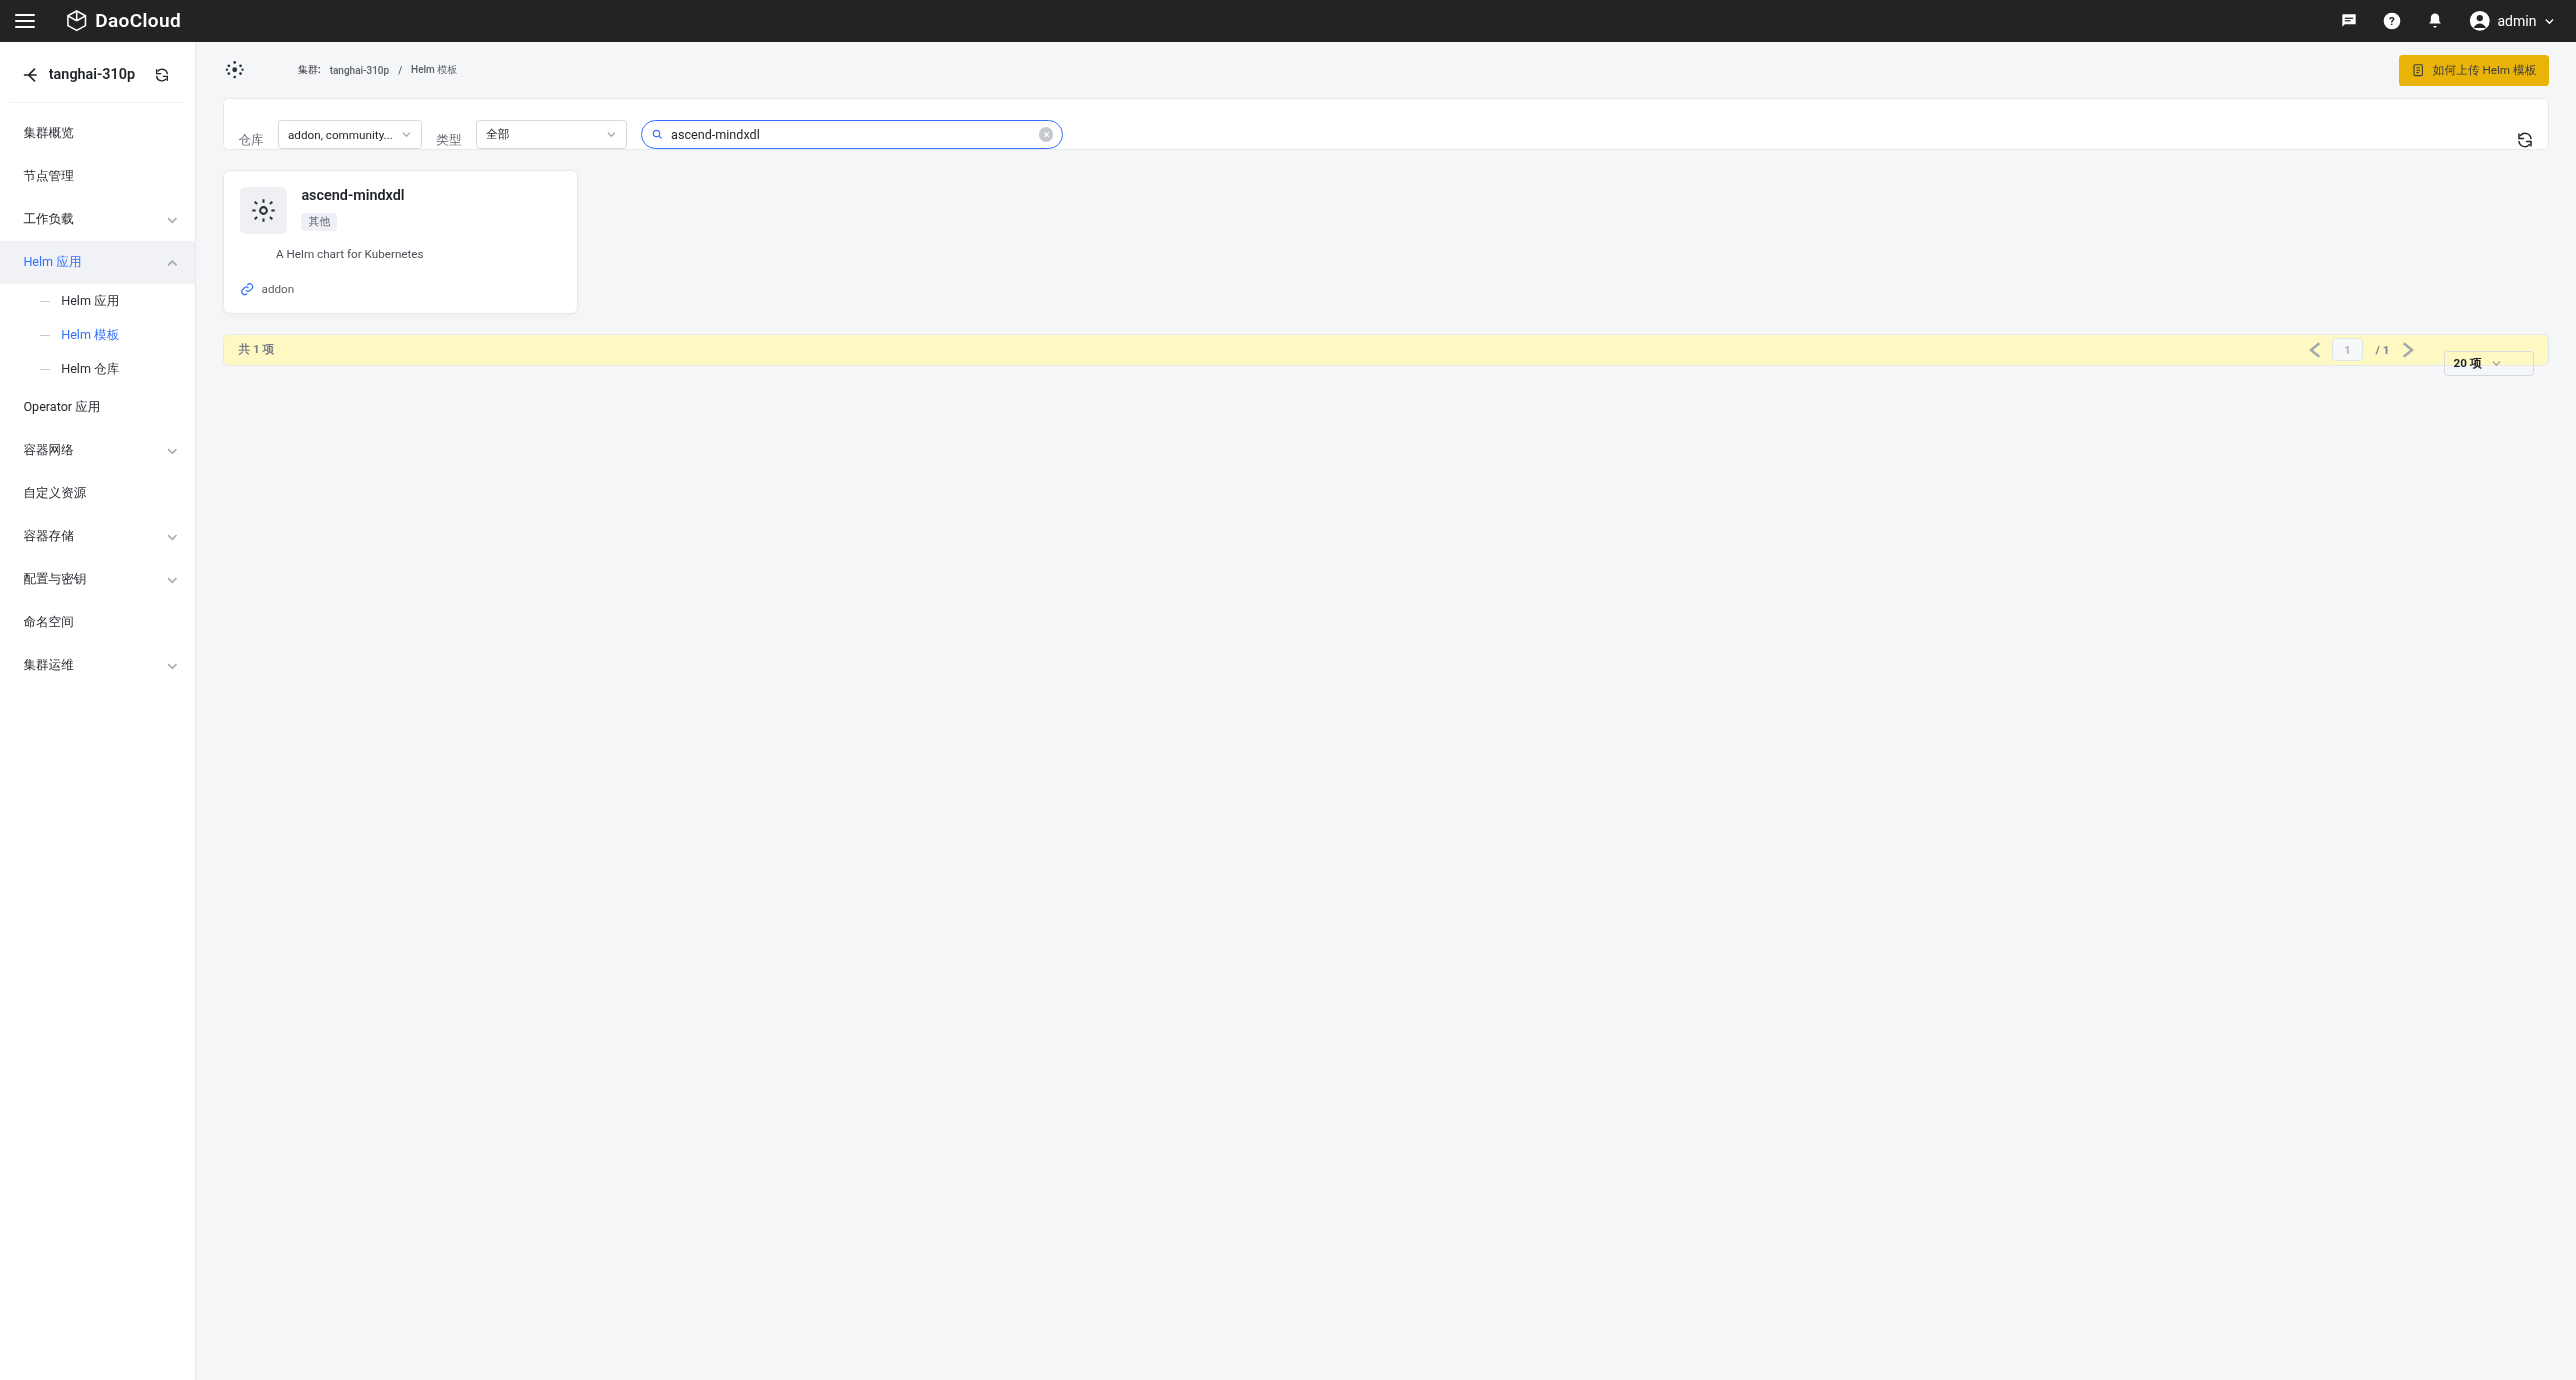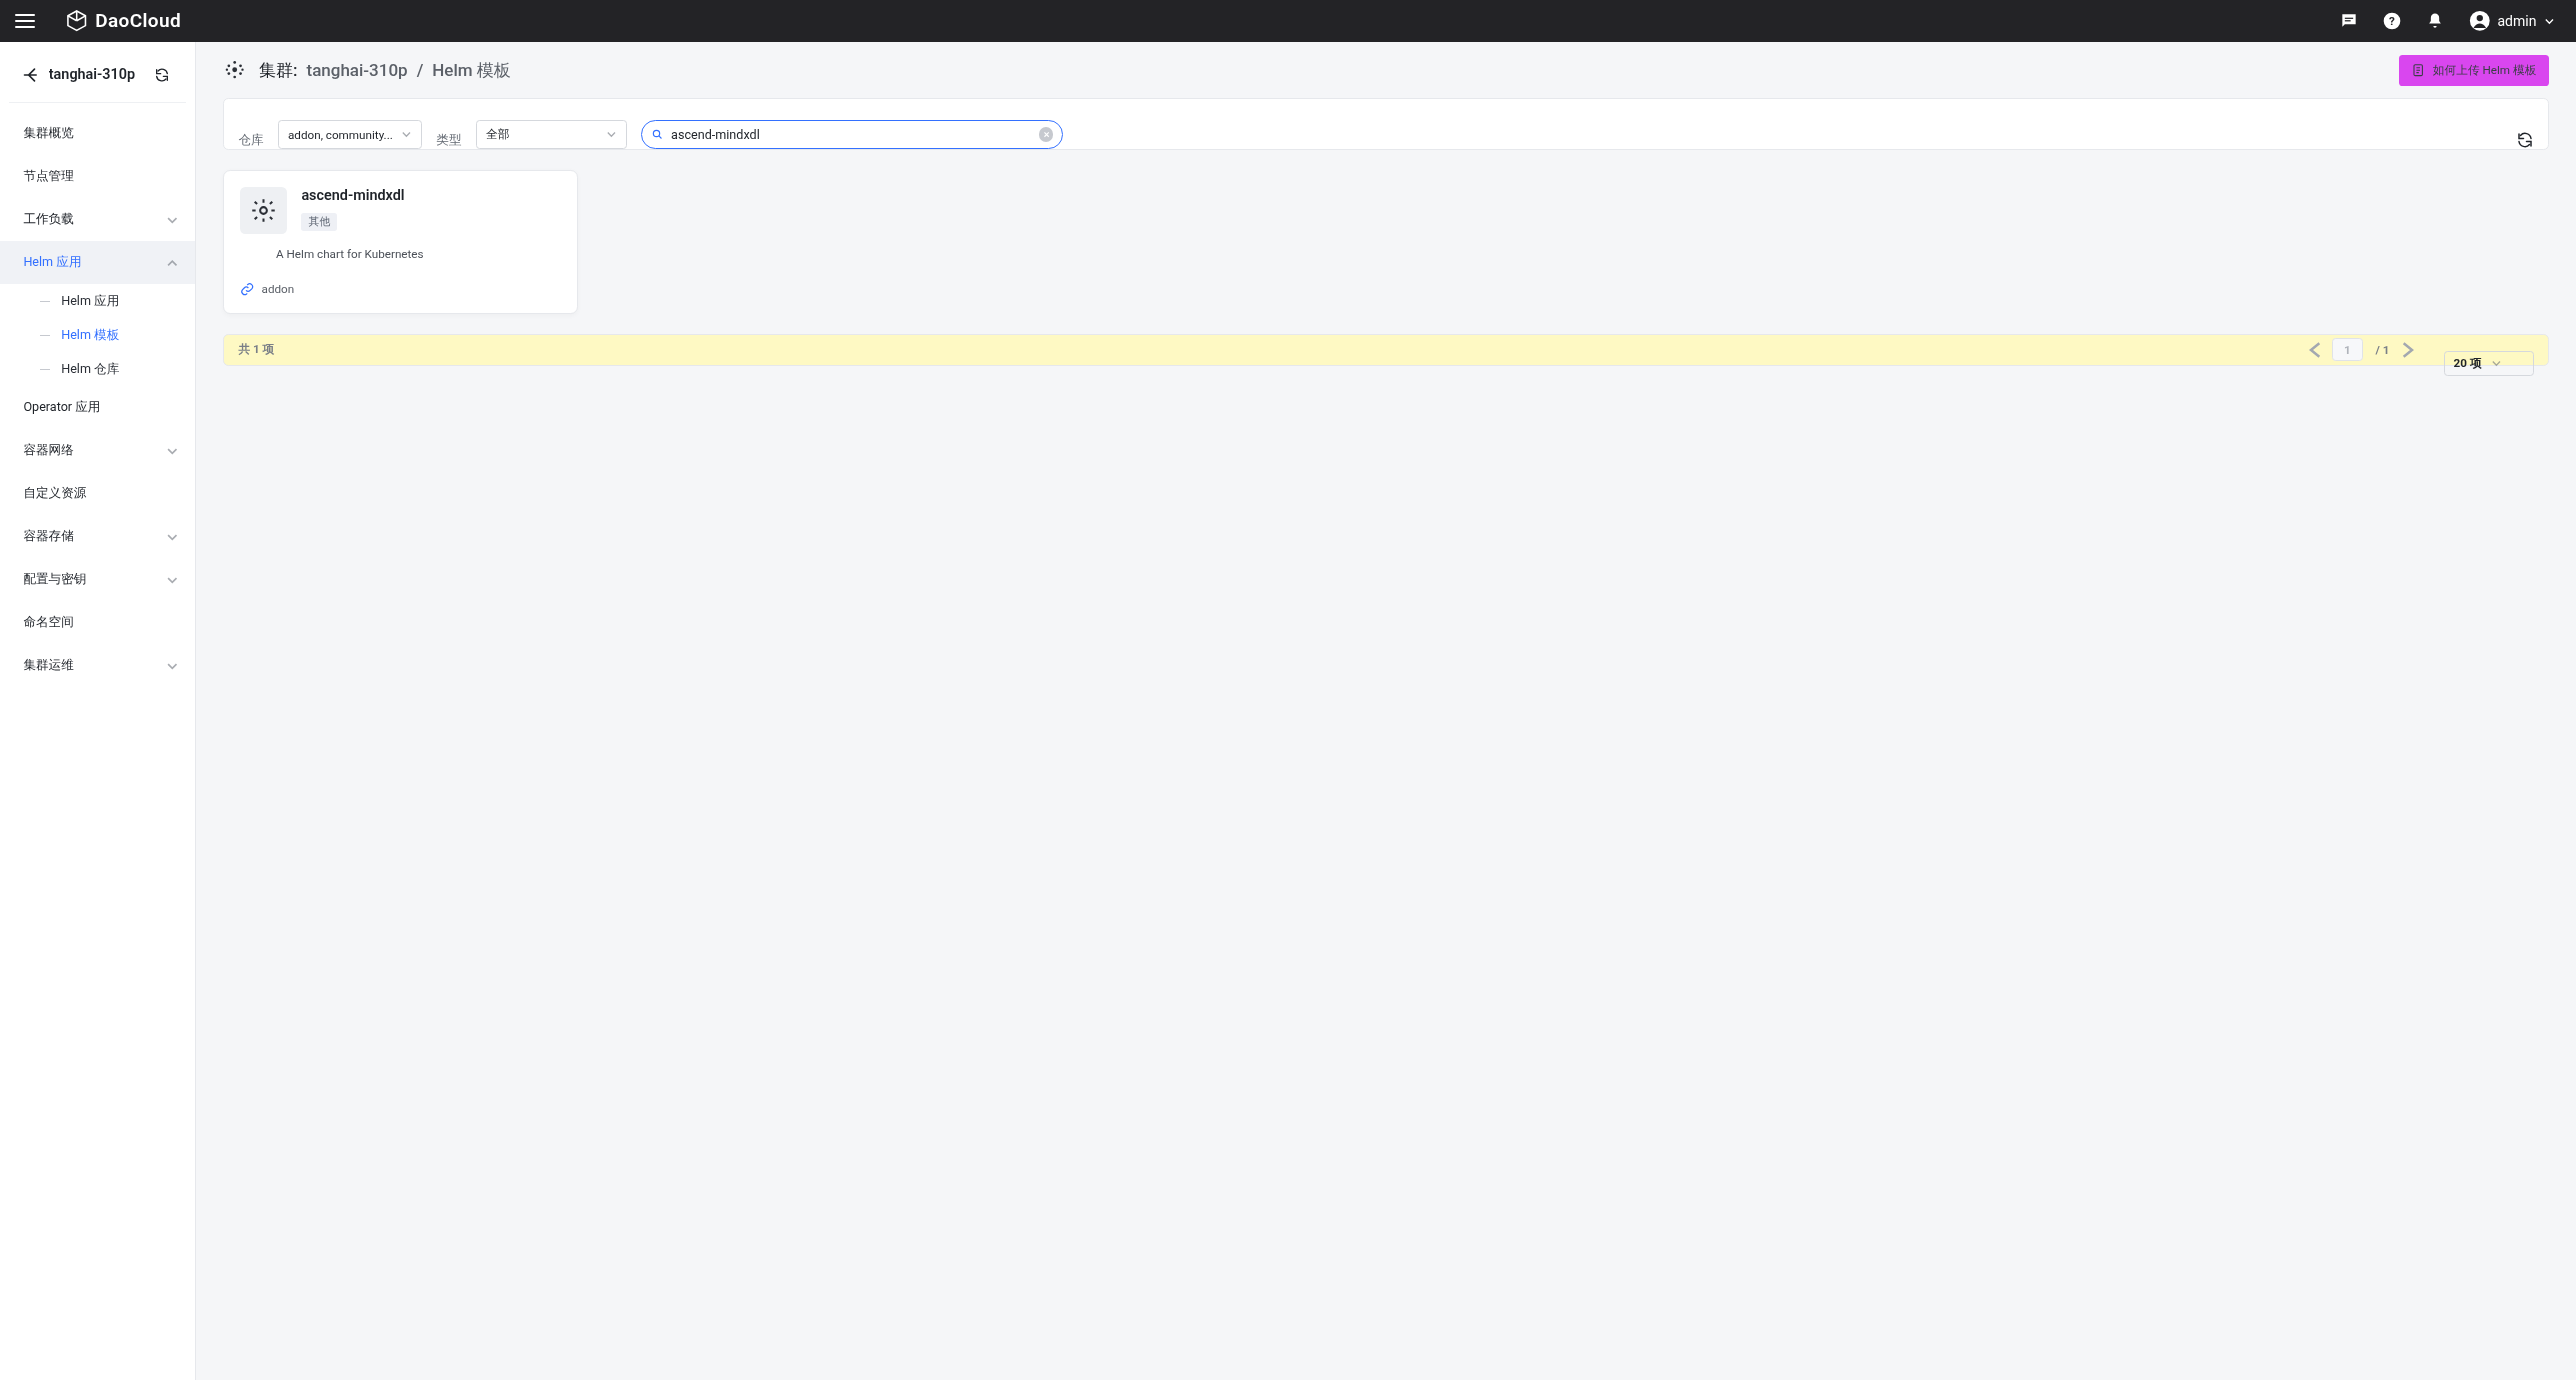--- a/index.html
+++ b/index.html
@@ -37,24 +37,24 @@
   .sb-sub{padding-left:12.6px;}
   .sb-sub .sb-child{display:flex;align-items:center;height:34px;padding-left:27px;font-size:12.6px;color:#2b2f36;cursor:pointer;gap:10.8px;}
   .sb-sub .sb-child.active{color:#3370ff;}
   .sb-sub .dash{width:10.8px;height:1.3px;background:#c6c9cf;}
 
   
   .main{flex:1 1 auto;display:flex;flex-direction:column;min-width:0;}
 
   .crumbbar{display:flex;align-items:center;height:56px;padding:0 27px;background:transparent;}
   .crumbbar .crumb-icon{width:23.4px;height:23.4px;margin-right:12.6px;}
-  .crumbbar .crumb{font-size:17px;color:#1f2329;display:flex;align-items:center;gap:9px;font-weight:500;}
+  .crumbbar .crumb{font-size:10px;color:#1f2329;display:flex;align-items:center;gap:9px;font-weight:500;margin-left:39px;}
   .crumbbar .crumb .dim{color:#5b6068;}
   .crumbbar .spacer{flex:1 1 auto;}
-  .crumbbar .howto{background:#d946ef;border-radius:3.6px;height:31px;display:flex;align-items:center;padding:0 12.6px;font-size:11.7px;color:#3a3e45;gap:7.2px;cursor:pointer;}
+  .crumbbar .howto{background:#eab308;border-radius:3.6px;height:31px;display:flex;align-items:center;padding:0 12.6px;font-size:11.7px;color:#3a3e45;gap:7.2px;cursor:pointer;}
   .crumbbar .howto svg{width:14.4px;height:14.4px;}
 
   .filterbar{margin:0 27px;background:#ffffff;border:0.9px solid #e6e8ec;border-radius:5.4px;height:52px;display:flex;align-items:flex-end;padding:0 14.4px;gap:14.4px;}
   .filterbar .lbl{font-size:12.6px;color:#646a73;}
   .filterbar .select{height:29px;border:0.9px solid #d5d8dd;border-radius:3.6px;background:#fff;display:flex;align-items:center;padding:0 9px;font-size:11.7px;color:#1f2329;cursor:pointer;gap:7.2px;min-width:135px;}
   .filterbar .select .val{flex:1 1 auto;white-space:nowrap;overflow:hidden;text-overflow:ellipsis;}
   .filterbar .select .caret{width:10.8px;height:10.8px;opacity:.55;}
   .filterbar .searchwrap{height:29px;border:1.3px solid #3370ff;border-radius:14.4px;display:flex;align-items:center;padding:0 9px;flex-basis:422px;gap:7.2px;background:#fff;}
   .filterbar .searchwrap .sicon{width:12.6px;height:12.6px;color:#3370ff;flex:0 0 auto;}
   .filterbar .searchwrap input{border:none;outline:none;height:100%;font-size:12.6px;flex:1 1 auto;color:#1f2329;background:transparent;}

